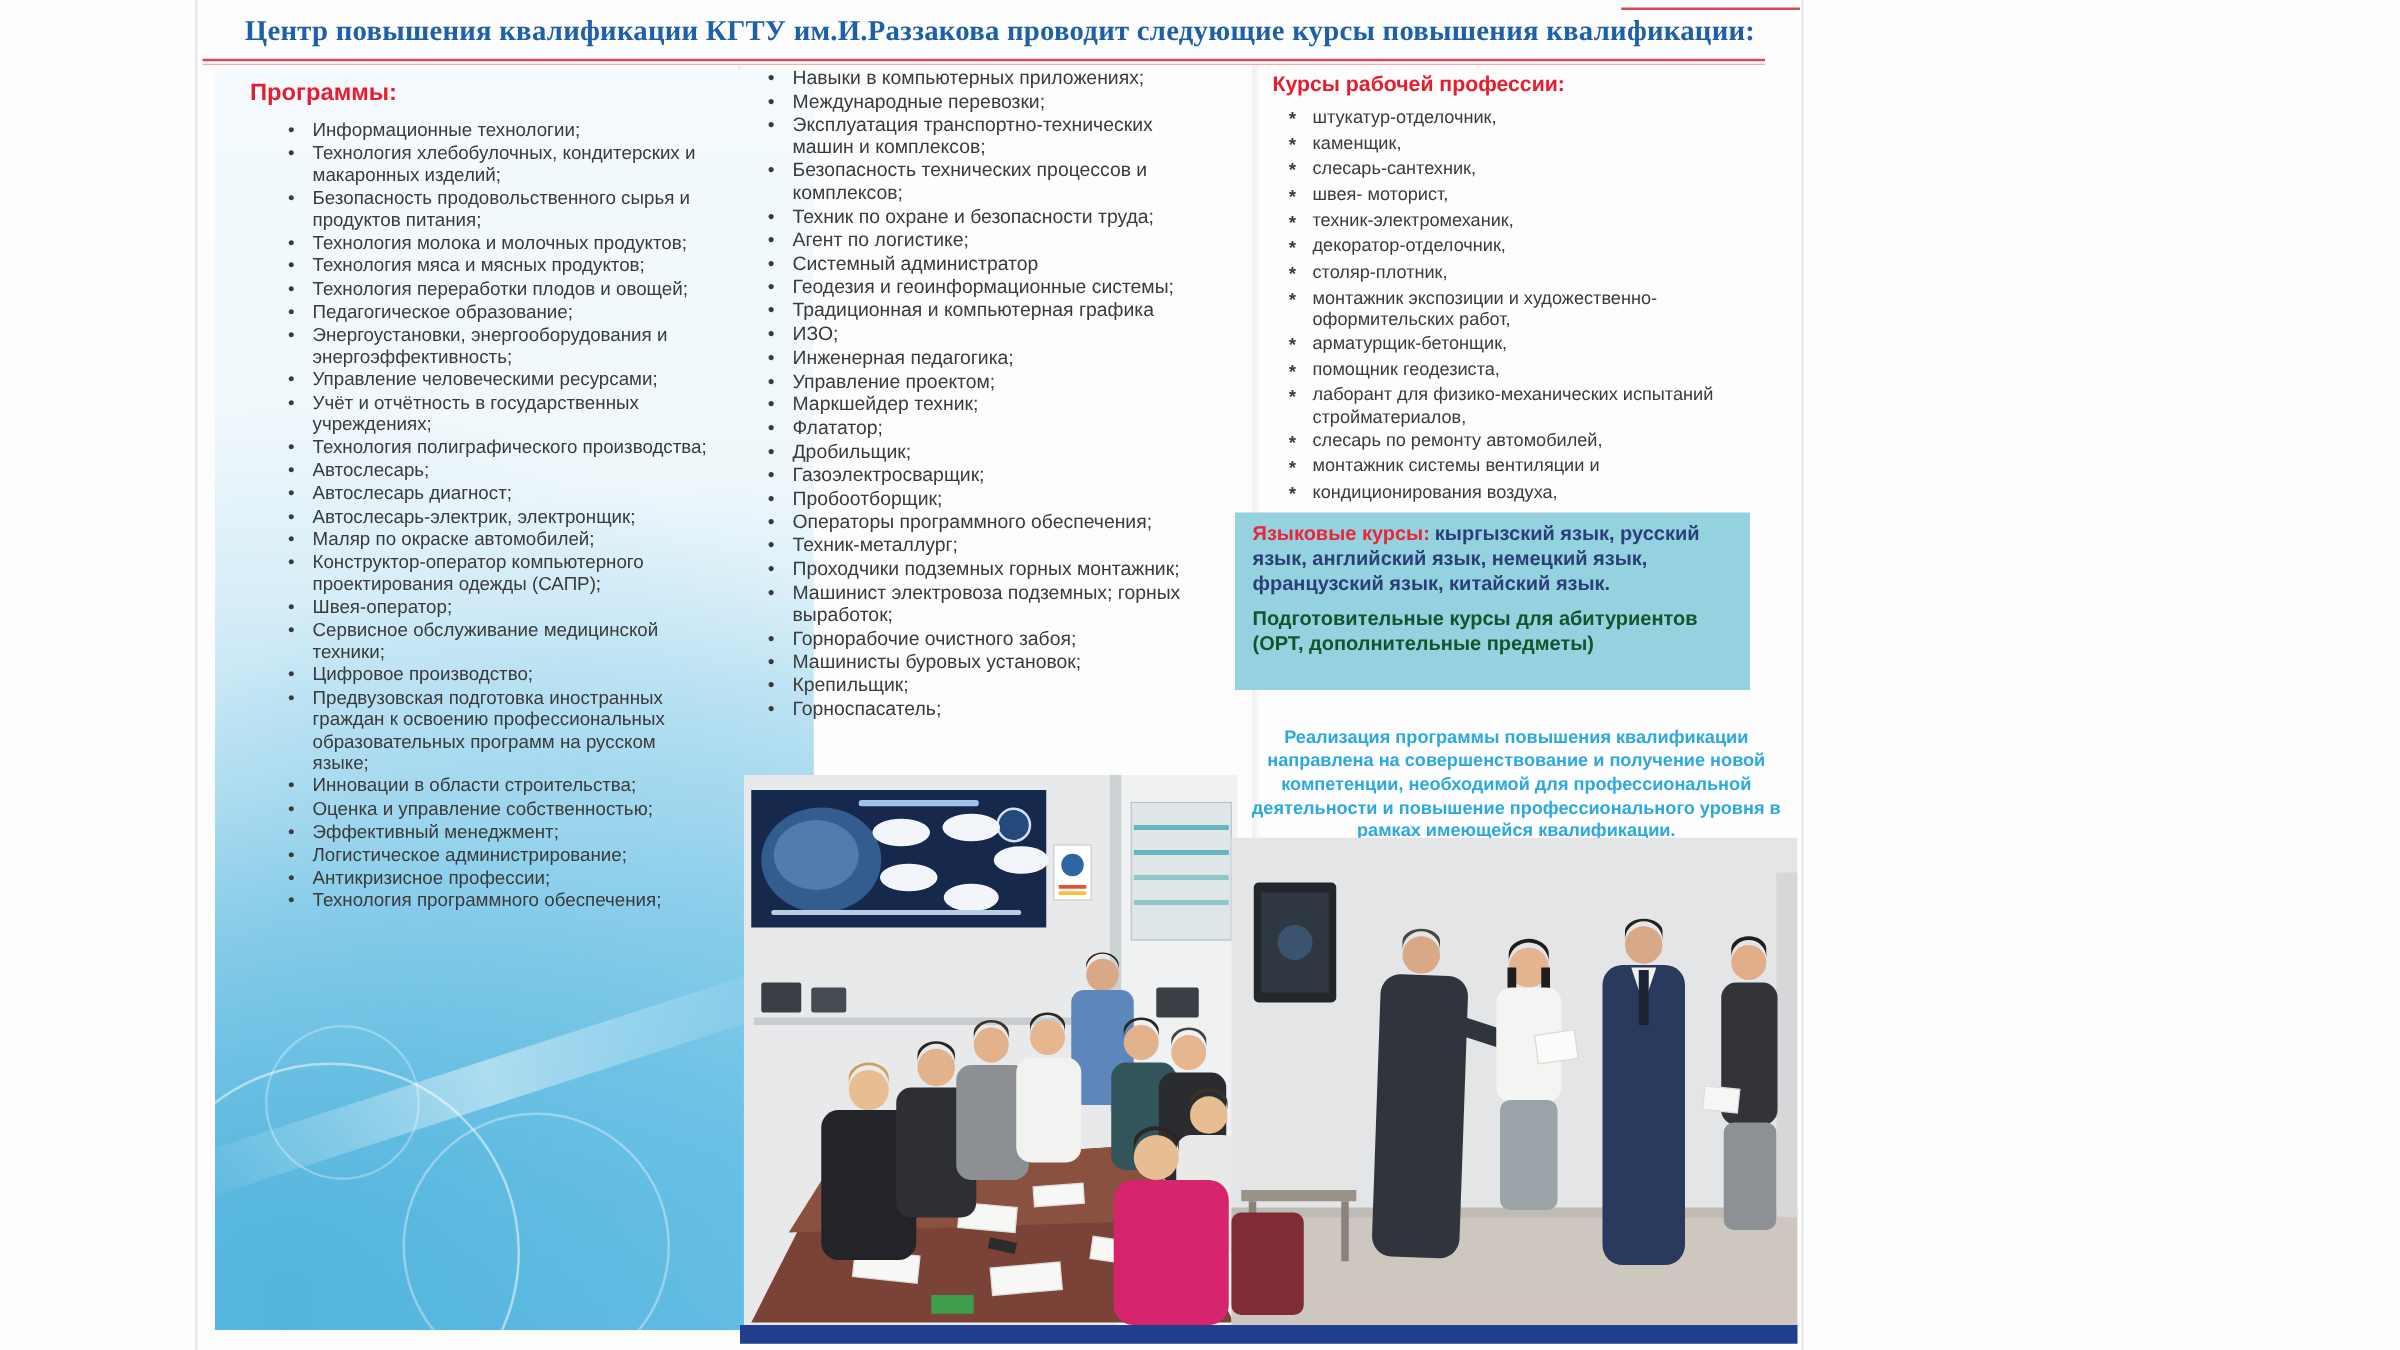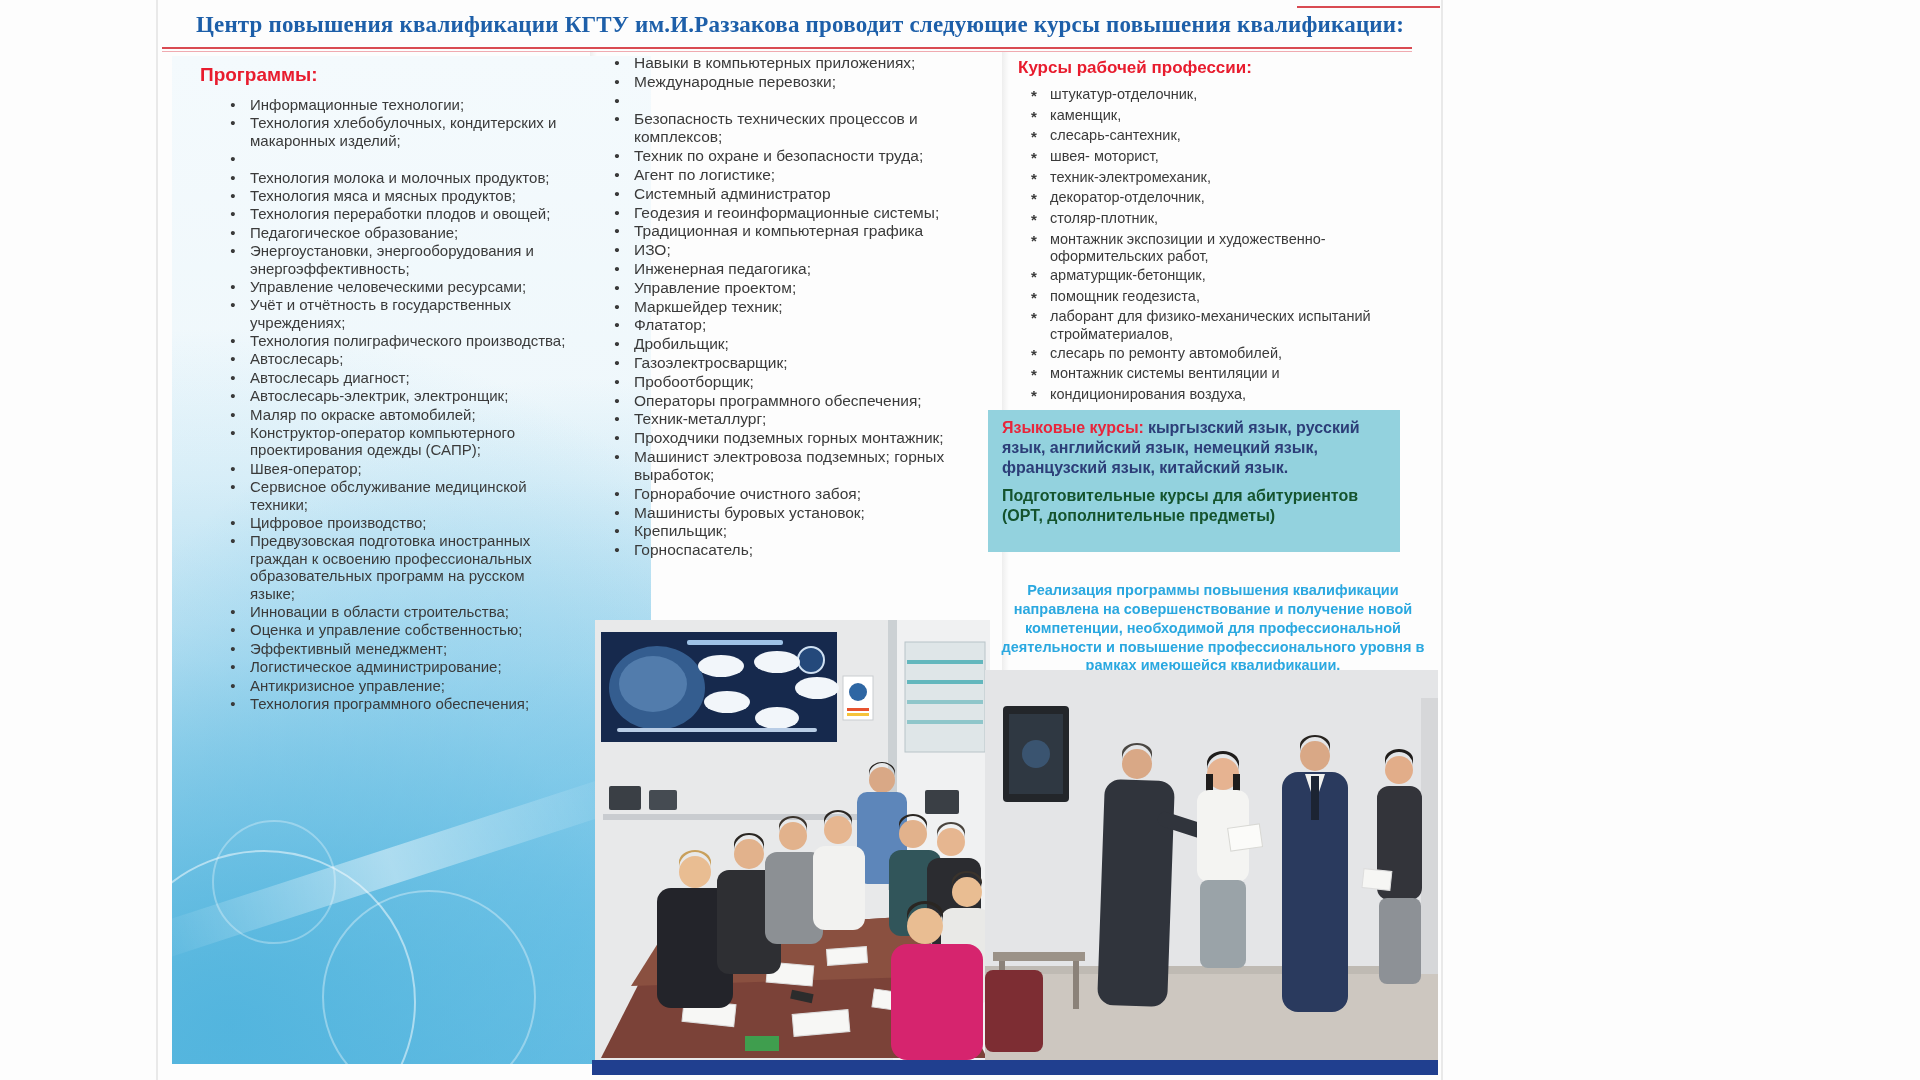--- a/index.html
+++ b/index.html
@@ -103,20 +103,21 @@
           <span class="txt">Информационные технологии;</span>
         </li>
 
         <li>
           <span class="blt">•</span>
           <span class="txt">Технология хлебобулочных, кондитерских и макаронных изделий;</span>
         </li>
 
         <li>
           <span class="blt">•</span>
+          <span class="txt">Безопасность продовольственного сырья и продуктов питания;</span>
         </li>
 
         <li>
           <span class="blt">•</span>
           <span class="txt">Технология молока и молочных продуктов;</span>
         </li>
 
         <li>
           <span class="blt">•</span>
           <span class="txt">Технология мяса и мясных продуктов;</span>
@@ -212,21 +213,21 @@
           <span class="txt">Эффективный менеджмент;</span>
         </li>
 
         <li>
           <span class="blt">•</span>
           <span class="txt">Логистическое администрирование;</span>
         </li>
 
         <li>
           <span class="blt">•</span>
-          <span class="txt">Антикризисное управление;</span>
+          <span class="txt">Антикризисное профессии;</span>
         </li>
 
         <li>
           <span class="blt">•</span>
           <span class="txt">Технология программного обеспечения;</span>
         </li>
       </ul>
   </div>
 
   <div class="col-mid">
@@ -237,20 +238,21 @@
           <span class="txt">Навыки в компьютерных приложениях;</span>
         </li>
 
         <li>
           <span class="blt">•</span>
           <span class="txt">Международные перевозки;</span>
         </li>
 
         <li>
           <span class="blt">•</span>
+          <span class="txt">Эксплуатация транспортно-технических машин и комплексов;</span>
         </li>
 
         <li>
           <span class="blt">•</span>
           <span class="txt">Безопасность технических процессов и комплексов;</span>
         </li>
 
         <li>
           <span class="blt">•</span>
           <span class="txt">Техник по охране и безопасности труда;</span>

